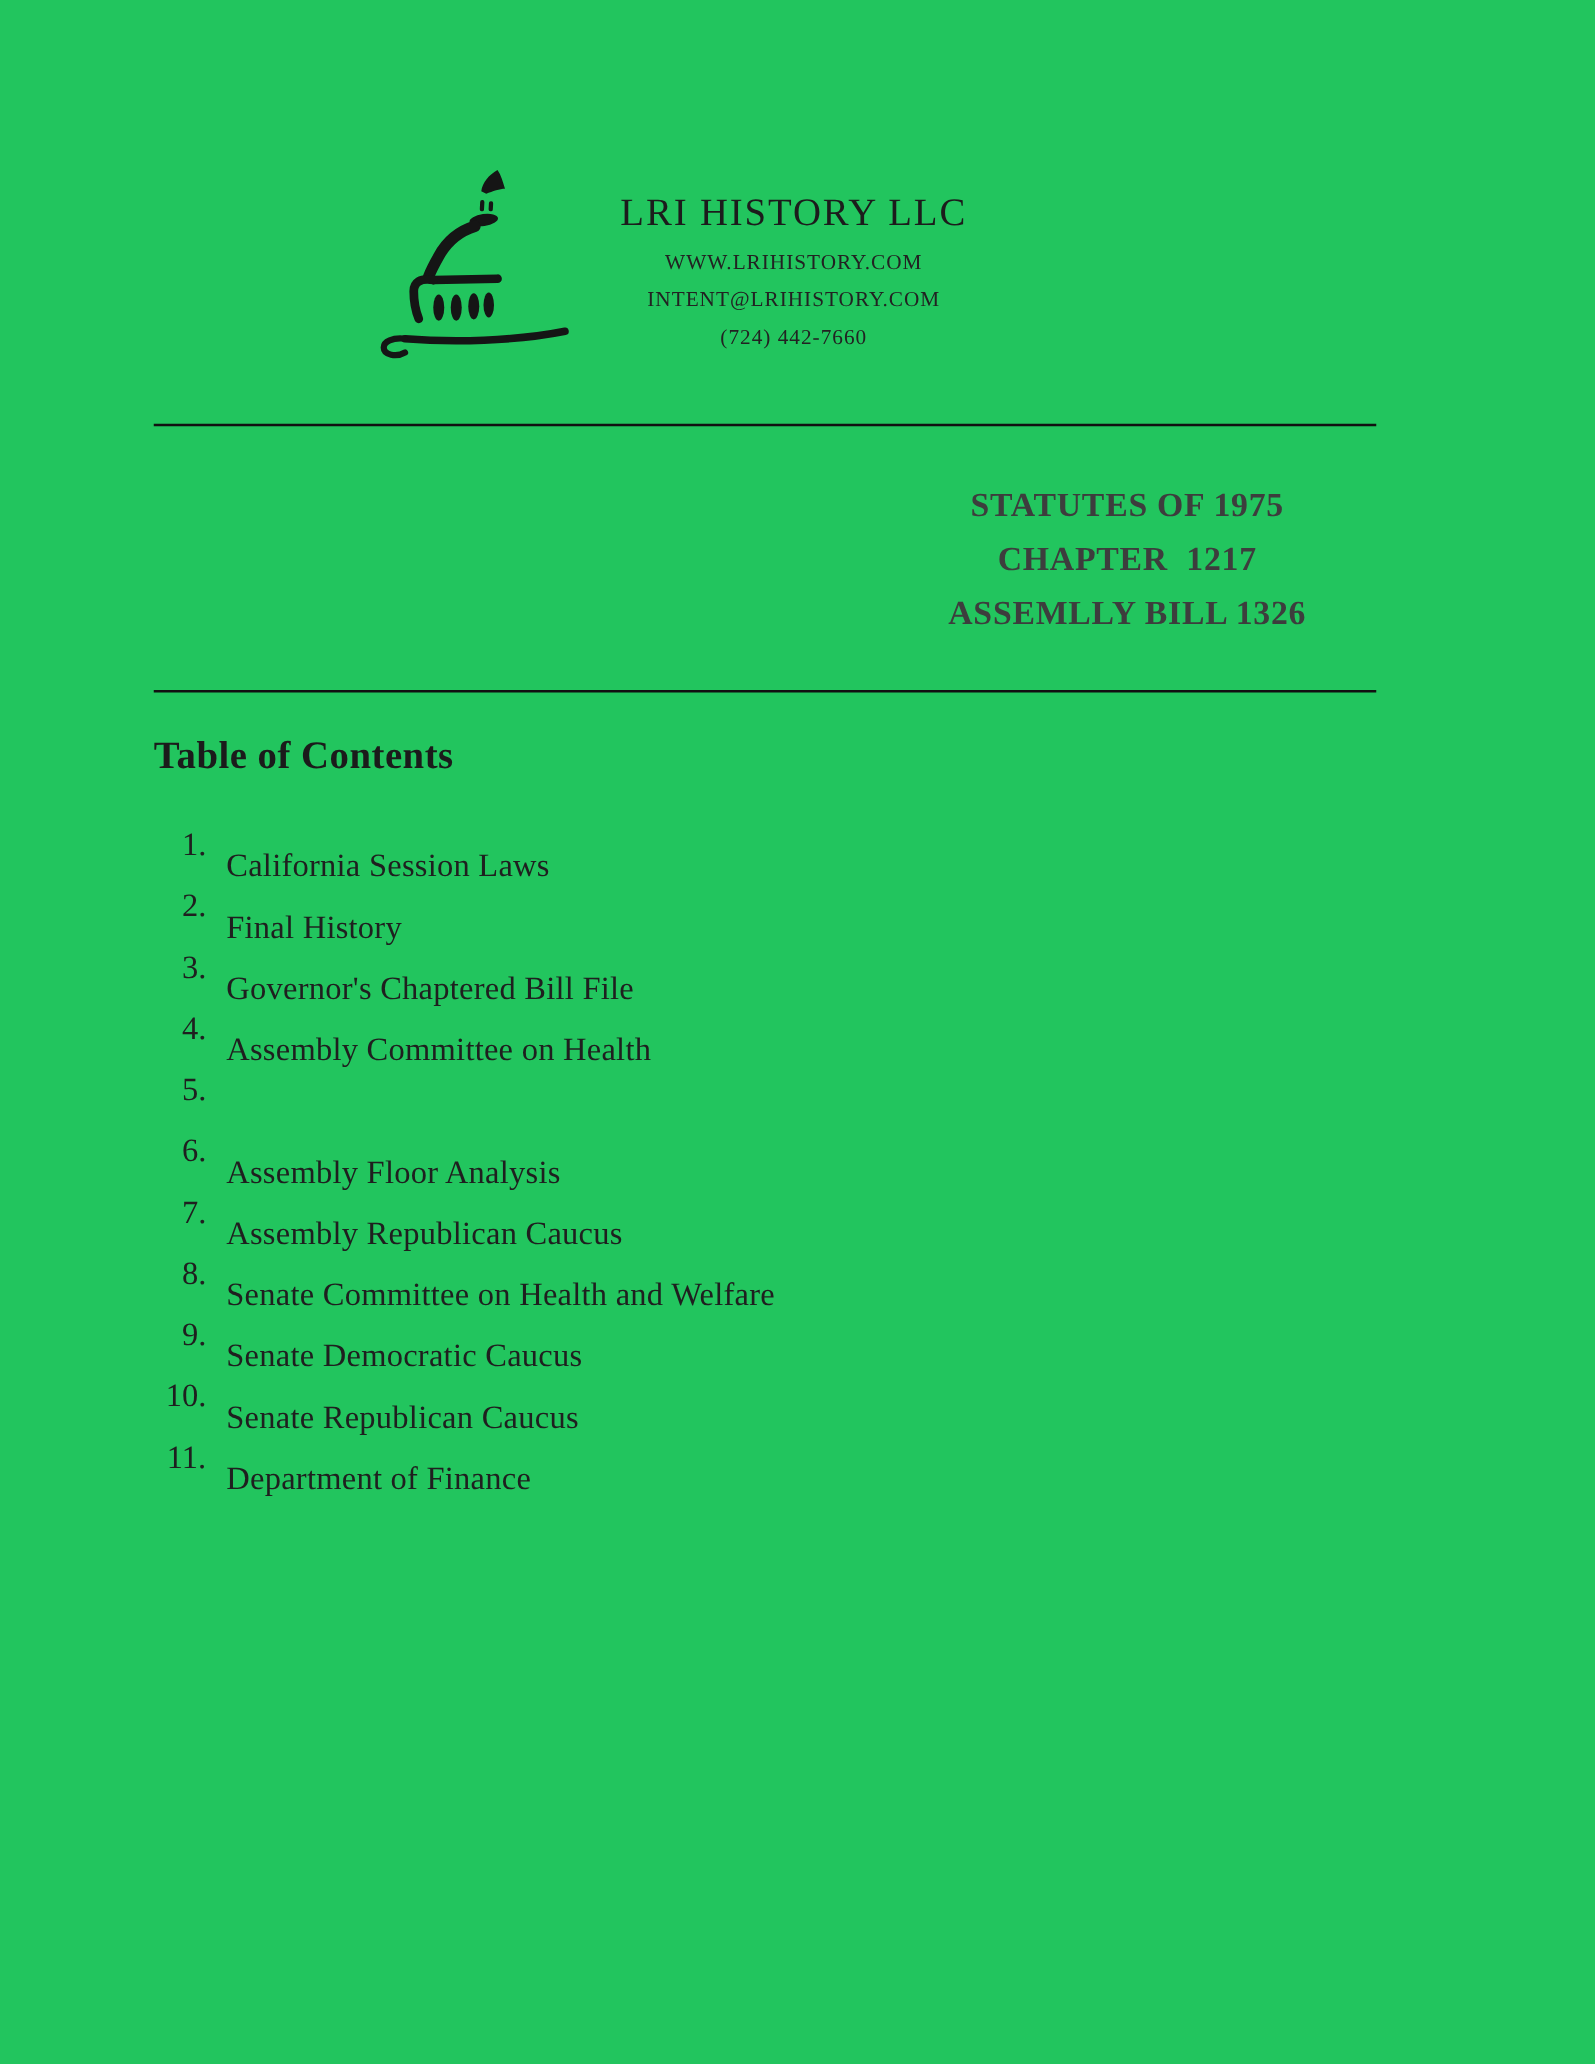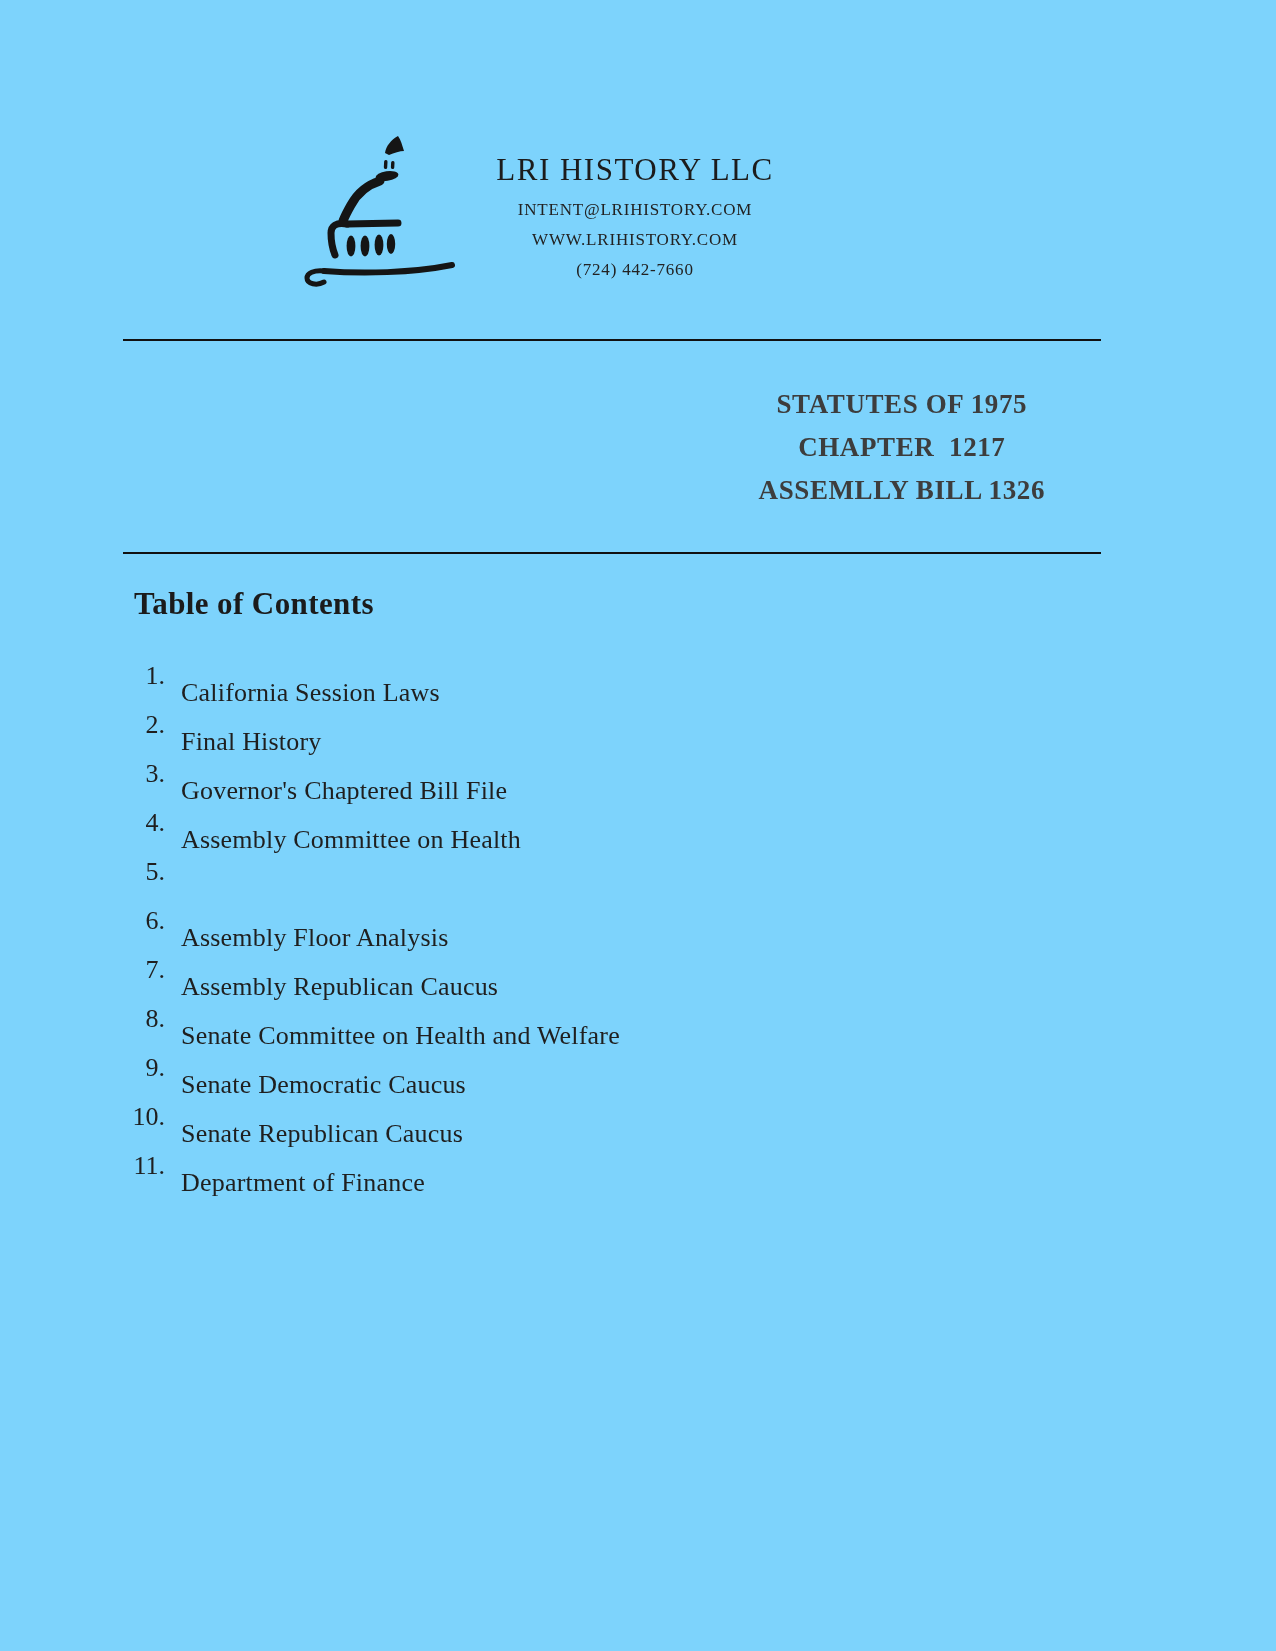--- a/index.html
+++ b/index.html
@@ -4,21 +4,21 @@
 <style>
   html, body {
     margin: 0;
     padding: 0;
     background: #ffffff;
   }
   .page {
     position: relative;
     width: 1276px;
     height: 1651px;
-    background: #7dd3fc;
+    background: #22c55e;
     font-family: "Liberation Serif", "DejaVu Serif", serif;
     color: #1a1a1a;
     overflow: hidden;
   }
 
   
   .logo-wrap {
     position: absolute;
     left: 290px;
     top: 122px;
@@ -75,21 +75,21 @@
     font-weight: 700;
     line-height: 43px;
     letter-spacing: 0.6px;
     color: #3d3d3d;
     white-space: pre; 
   }
 
   
   .toc-heading {
     position: absolute;
-    left: 134px;
+    left: 123px;
     top: 586px;
     margin: 0;
     font-size: 31px;
     font-weight: 700;
     letter-spacing: 0.4px;
     color: #1b1b1b;
   }
   .toc-list {
     position: absolute;
     left: 123px;
@@ -149,22 +149,22 @@
 
         <path d="M162,142 C122,150 72,151 34,148" stroke-width="6"></path>
         <path d="M34,148 C24,147 17,150 17,155 C17,161 27,163 34,159" stroke-width="5"></path>
       </g>
     </svg>
   </div>
 
   <div class="header-text">
     <h1 class="company-name">LRI HISTORY LLC</h1>
     <div class="contact-block">
+      <div class="contact-line">WWW.LRIHISTORY.COM</div>
       <div class="contact-line">INTENT@LRIHISTORY.COM</div>
-      <div class="contact-line">WWW.LRIHISTORY.COM</div>
       <div class="contact-line">(724) 442-7660</div>
     </div>
   </div>
 
   <div class="rule rule-top"></div>
   <div class="rule rule-middle"></div>
 
   <div class="ref-block">
     <div class="ref-line">STATUTES OF 1975</div>
     <div class="ref-line">CHAPTER  1217</div>

